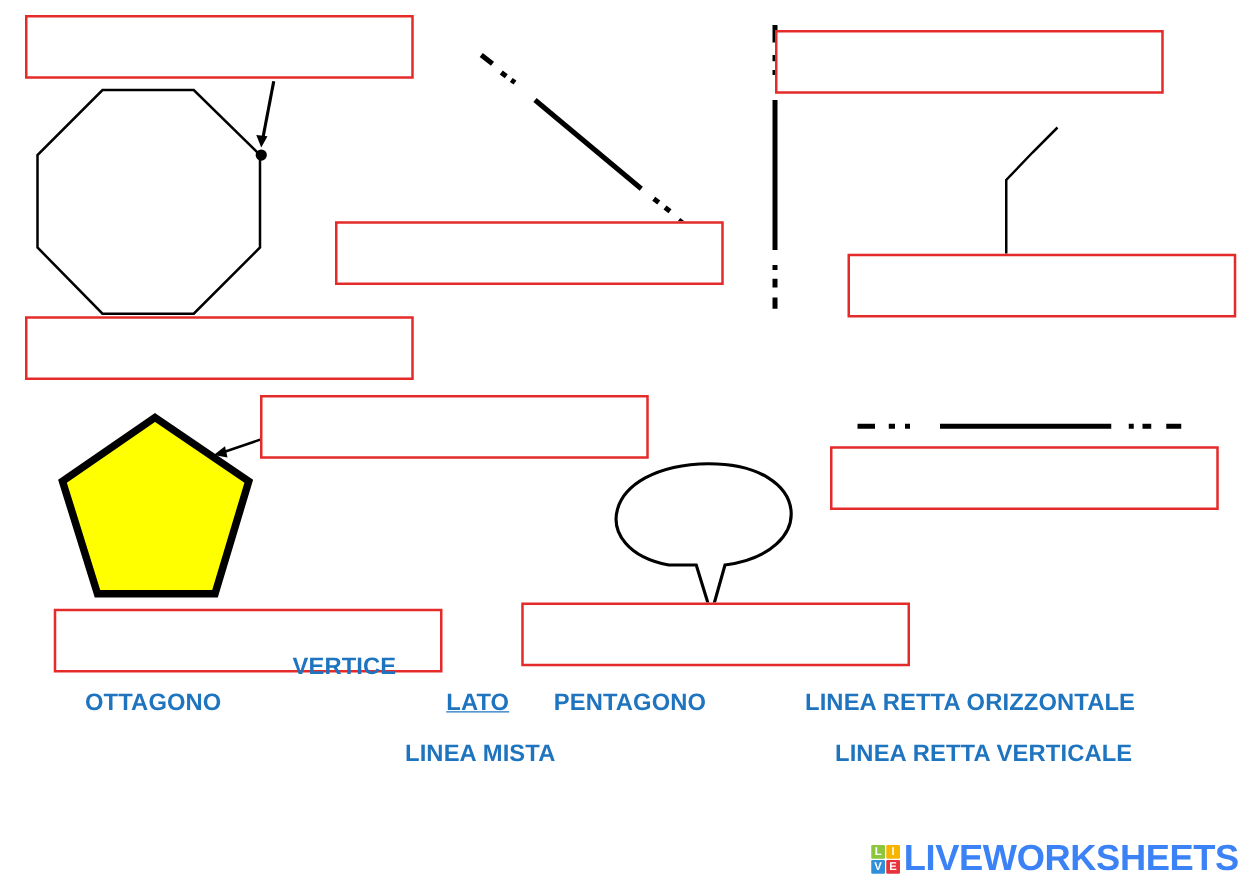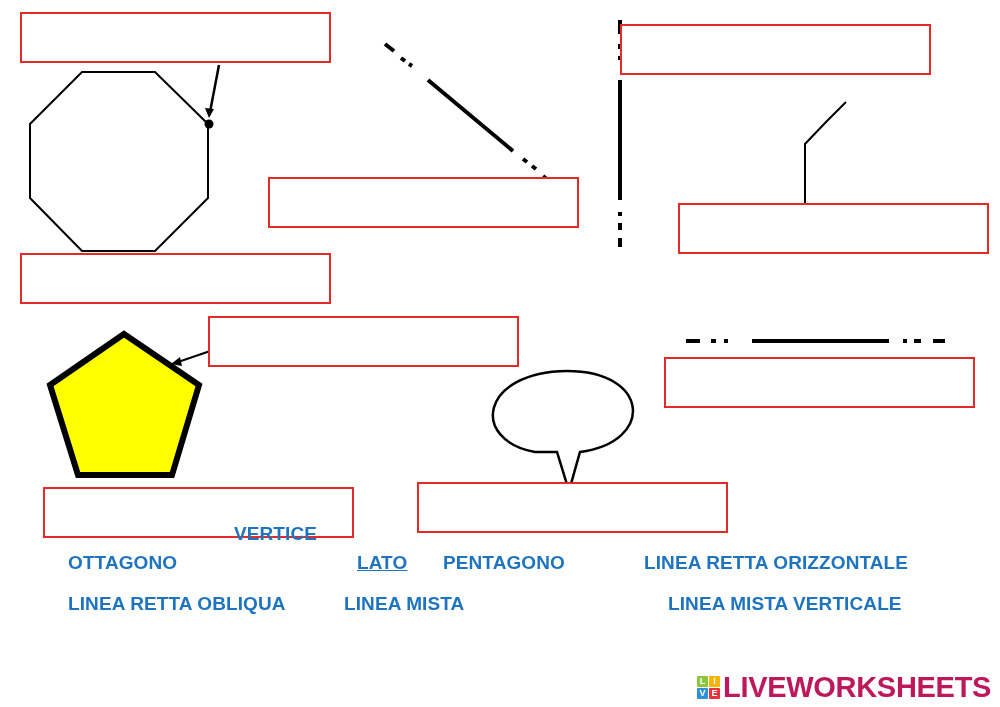--- a/index.html
+++ b/index.html
@@ -9,21 +9,21 @@
       position: absolute; box-sizing: border-box; width: 311px; height: 51px;
       border: 2px solid #e52a2a; background: #ffffff; padding: 0 8px;
       font-family: "Liberation Sans", sans-serif; font-size: 18px; color: #1c6fb8;
       outline: none;
     }
     .word-bank { position: absolute; left: 0; top: 0; width: 1000px; height: 707px; pointer-events: none; }
     .word { position: absolute; font-family: "Liberation Sans", sans-serif; font-weight: bold; font-size: 19px; color: #1f74c0; white-space: nowrap; pointer-events: auto; letter-spacing: 0.1px; }
     .logo { position: absolute; left: 697px; top: 672px; height: 30px; display: flex; align-items: center; }
     .logo-icon { display: grid; grid-template-columns: 11px 11px; grid-template-rows: 11px 11px; gap: 1px; margin-right: 3px; }
     .logo-icon span { display: flex; align-items: center; justify-content: center; font-size: 9px; font-weight: bold; color: #fff; font-family: "Liberation Sans", sans-serif; border-radius: 1px; }
-    .logo-text { font-family: "Liberation Sans", sans-serif; font-weight: bold; font-size: 29px; color: #be185d; letter-spacing: -0.3px; line-height: 30px; text-align: right; }
+    .logo-text { font-family: "Liberation Sans", sans-serif; font-weight: bold; font-size: 29px; color: #3b82f6; letter-spacing: -0.3px; line-height: 30px; text-align: right; }
   </style>
 </head>
 <body>
 
 <svg class="drawing" viewBox="0 0 1000 707" width="1000" height="707">
 
   <polygon points="82,72 155,72 208,124 208,198 155,251 82,251 30,198 30,124" fill="none" stroke="#000" stroke-width="2"></polygon>
 
   <circle cx="209" cy="124" r="4.5" fill="#000"></circle>
   <g>
@@ -82,23 +82,22 @@
 <input class="answer-box" type="text" style="left: 664px; top: 357px;" value="">
 <input class="answer-box" type="text" style="left: 43px; top: 487px;" value="">
 <input class="answer-box" type="text" style="left: 417px; top: 482px;" value="">
 
 <div class="word-bank">
   <span class="word" style="left:68px; top:552px;">OTTAGONO</span>
   <span class="word" style="left:234px; top:523px;">VERTICE</span>
   <span class="word" style="left:357px; top:552px;text-decoration:underline;">LATO</span>
   <span class="word" style="left:443px; top:552px;">PENTAGONO</span>
   <span class="word" style="left:614px; top:552px;margin-left:30px;">LINEA RETTA ORIZZONTALE</span>
-  <span class="word" style="left:68px; top:593px;">LINEA RETTA OBLIQUA</span>
-  <span class="word" style="left:324px; top:593px;margin-left:20px;">LINEA MISTA</span>
-  <span class="word" style="left:668px; top:593px;">LINEA MISTA VERTICALE</span>
+  <span class="word" style="left:324px; top:593px;">LINEA MISTA</span>
+  <span class="word" style="left:668px; top:593px;">LINEA RETTA VERTICALE</span>
 </div>
 
 <div class="logo">
   <div class="logo-icon">
     <span style="background:#8cc63f;">L</span>
     <span style="background:#f7b500;">I</span>
     <span style="background:#2f8fd8;">V</span>
     <span style="background:#e8333a;">E</span>
   </div>
   <span class="logo-text">LIVEWORKSHEETS</span>

